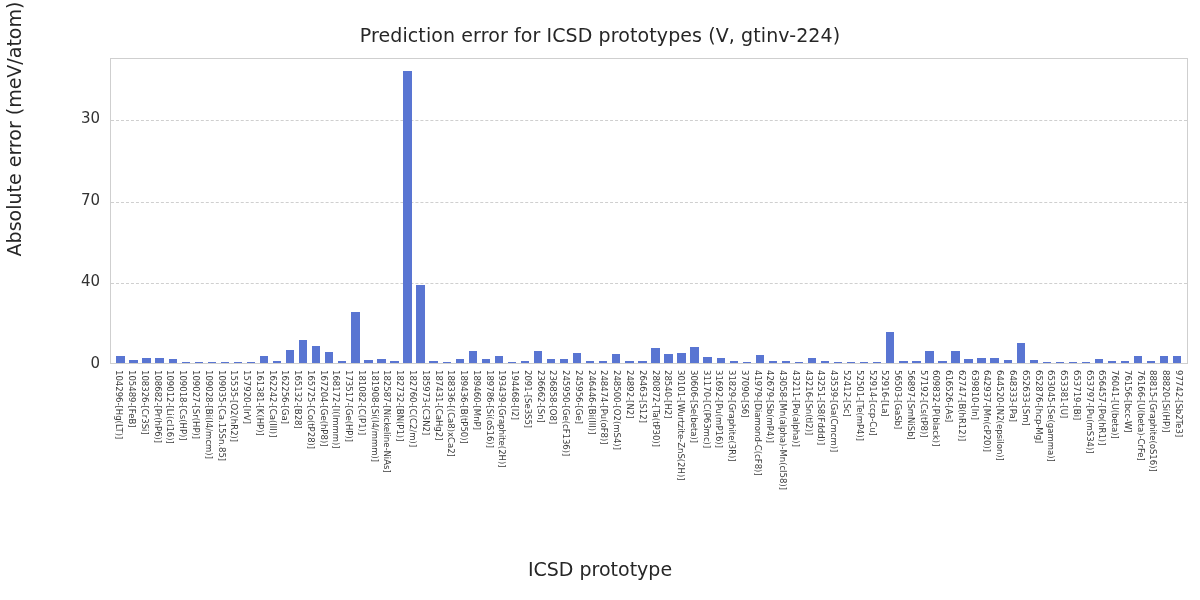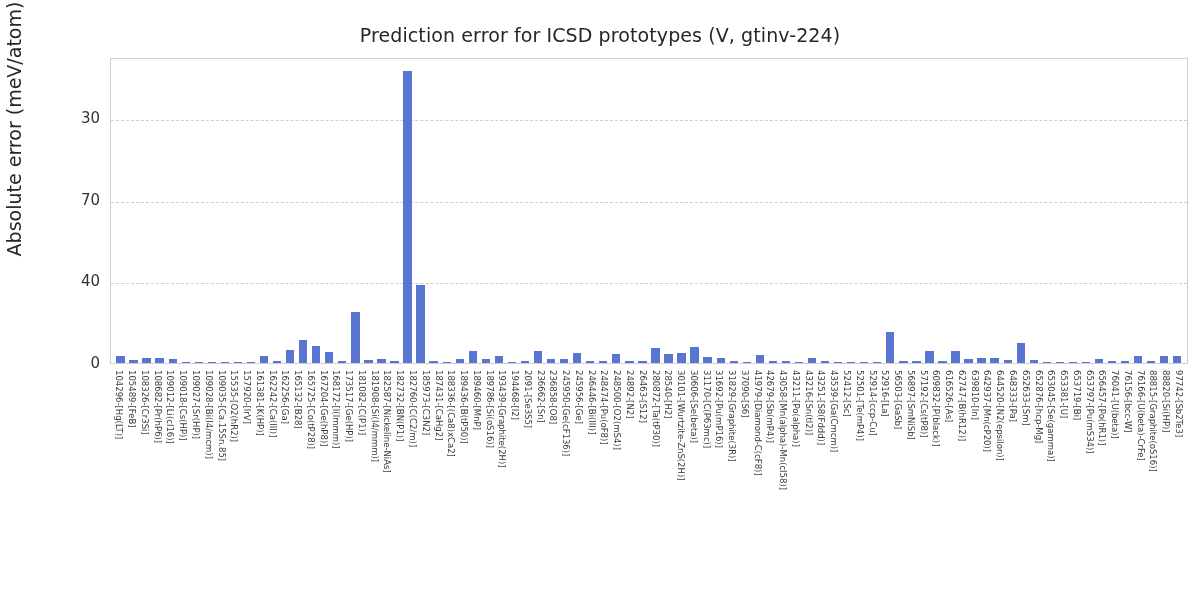--- a/index.html
+++ b/index.html
@@ -97,20 +97,21 @@
   }
 </style>
 </head>
 <body>
 
 <div class="figure">
 
   <div class="chart-title">Prediction error for ICSD prototypes (V, gtinv-224)</div>
 
   <div class="ylabel">Absolute error (meV/atom)</div>
+  <div class="xlabel">ICSD prototype</div>
 
   <div id="yticks-host">
       <div class="ytick" style="left: 40px; top: 354px;">0</div>
       <div class="ytick" style="left: 40px; top: 272.4px;">40</div>
       <div class="ytick" style="left: 40px; top: 190.8px;">70</div>
       <div class="ytick" style="left: 40px; top: 109.2px;">30</div>
     </div>
 
   <div class="plot-area">
     <div id="gridlines-host">

